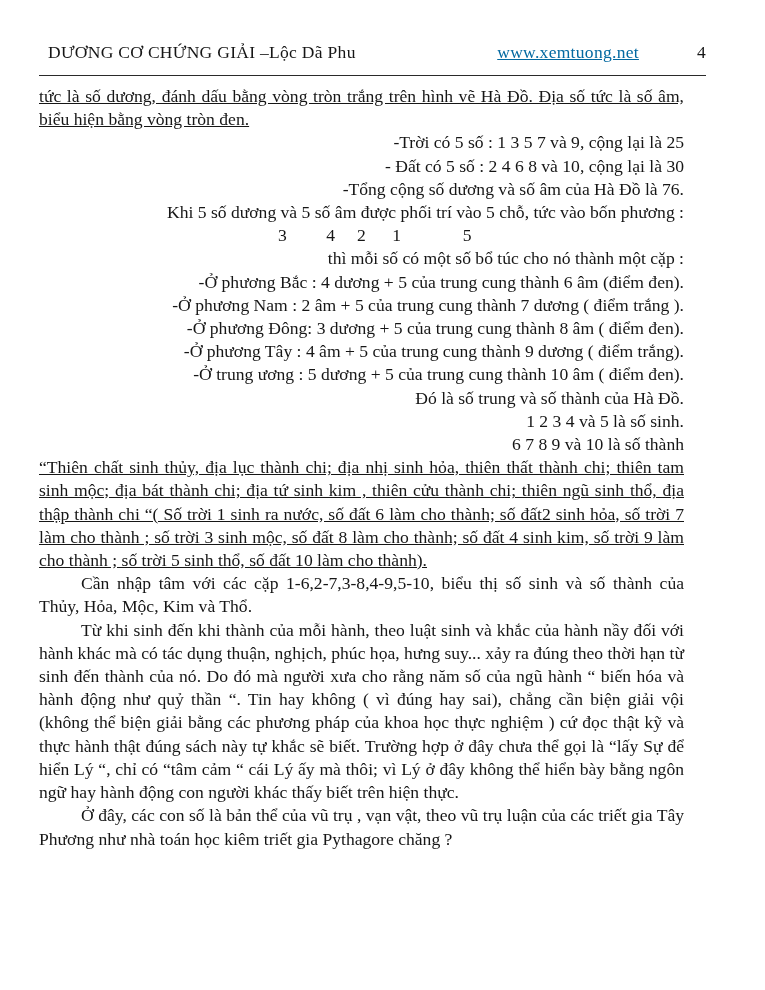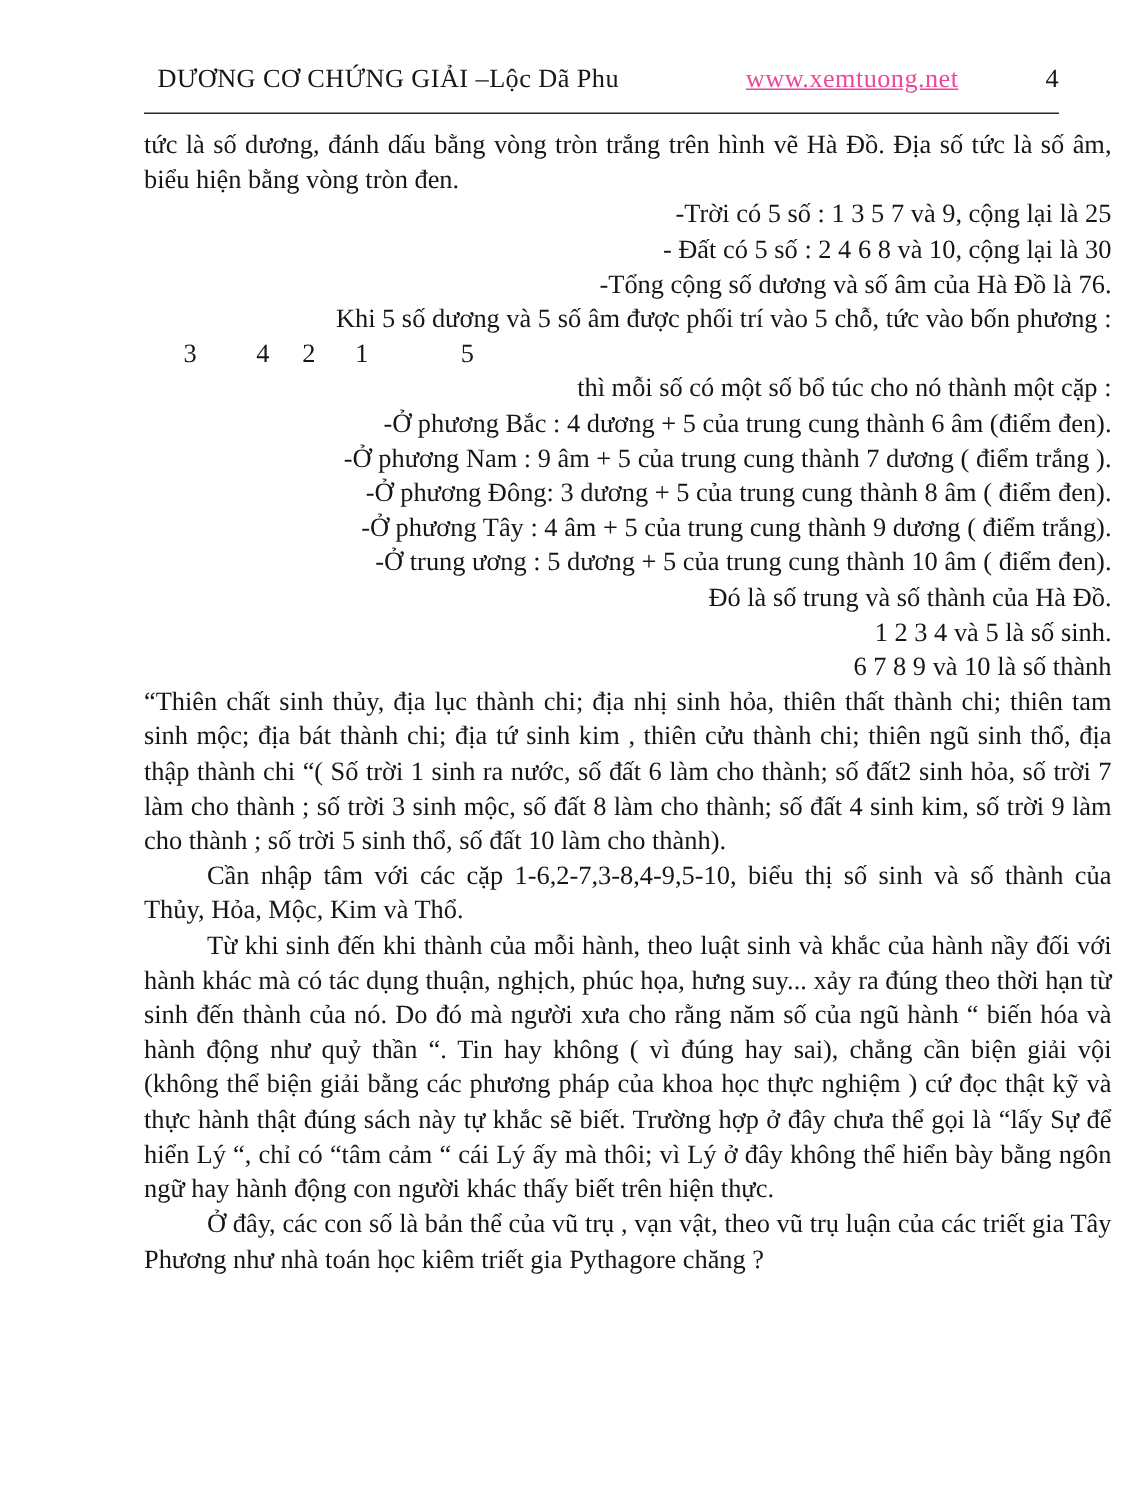--- a/index.html
+++ b/index.html
@@ -2,21 +2,21 @@
 <html><head>
 <meta charset="utf-8">
 <style>
   html, body { margin: 0; padding: 0; background: #ffffff; }
   .page {
     position: relative;
     width: 765px;
     height: 990px;
     background: #ffffff;
     box-sizing: border-box;
-    padding: 42px 59px 0 96px;
+    padding: 42px 59px 0 39px;
     font-family: "Liberation Serif", "DejaVu Serif", serif;
     color: #161616;
     overflow: hidden;
   }
   .hdr {
     display: flex;
     align-items: baseline;
     font-size: 17.5px;
     letter-spacing: 0.3px;
     margin-left: 9px;
@@ -35,45 +35,45 @@
     border-top: 1.8px solid #2a2a2a;
     margin: 12px 0 0 0;
   }
   .doc {
     margin-top: 9px;
     font-size: 17.6px;
     line-height: 23.2px;
     width: 645px;
   }
   .doc > div { margin: 0; }
-  .b-justify { text-align: justify; }
+  .b-justify { text-align: justify; text-decoration: underline; }
   .b-indent  { text-align: justify; text-indent: 42px; }
   .b-line    { text-align: right; white-space: nowrap; }
-  .b-pre     { text-align: left; white-space: pre; }
+  .b-pre     { text-align: center; white-space: pre; }
 </style>
 </head>
 <body>
 
 <div class="page" style="color: rgb(22, 22, 22);">
   <div class="hdr">
     <span class="hdr-title">DƯƠNG CƠ CHỨNG GIẢI –Lộc Dã Phu</span>
-    <span class="hdr-link" style="color: #ec4899;">www.xemtuong.net</span>
+    <span class="hdr-link" style="color: #0369a1;">www.xemtuong.net</span>
     <span class="hdr-page">4</span>
   </div>
   <hr class="rule" style="border-top-color: rgb(42, 42, 42);">
   <div class="doc">
       <div class="b-justify">tức là số dương, đánh dấu bằng vòng tròn trắng trên hình vẽ Hà Đồ. Địa số tức là số âm, biểu hiện bằng vòng tròn đen.</div>
       <div class="b-line">-Trời có 5 số : 1 3 5 7 và 9, cộng lại là 25</div>
       <div class="b-line">- Đất có 5 số : 2 4 6 8 và 10, cộng lại là 30</div>
       <div class="b-line">-Tổng cộng số dương và số âm của Hà Đồ là 76.</div>
       <div class="b-line">Khi 5 số dương và 5 số âm được phối trí vào 5 chỗ, tức vào bốn phương :</div>
       <div class="b-pre">      3         4     2      1              5</div>
       <div class="b-line">thì mỗi số có một số bổ túc cho nó thành một cặp :</div>
       <div class="b-line">-Ở phương Bắc : 4 dương + 5 của trung cung thành 6 âm (điểm đen).</div>
-      <div class="b-line">-Ở phương Nam : 9 âm + 5 của trung cung thành 7 dương ( điểm trắng ).</div>
+      <div class="b-line">-Ở phương Nam : 2 âm + 5 của trung cung thành 7 dương ( điểm trắng ).</div>
       <div class="b-line">-Ở phương Đông: 3 dương + 5 của trung cung thành 8 âm ( điểm đen).</div>
       <div class="b-line">-Ở phương Tây : 4 âm + 5 của trung cung thành 9 dương ( điểm trắng).</div>
       <div class="b-line">-Ở trung ương : 5 dương + 5 của trung cung thành 10 âm ( điểm đen).</div>
       <div class="b-line">Đó là số trung và số thành của Hà Đồ.</div>
       <div class="b-line">1 2 3 4 và 5 là số sinh.</div>
       <div class="b-line">6 7 8 9 và 10 là số thành</div>
       <div class="b-justify">“Thiên chất sinh thủy, địa lục thành chi; địa nhị sinh hỏa, thiên thất thành chi; thiên tam sinh mộc; địa bát thành chi; địa tứ sinh kim , thiên cửu thành chi; thiên ngũ sinh thổ, địa thập thành chi “( Số trời 1 sinh ra nước, số đất 6 làm cho thành; số đất2 sinh hỏa, số trời 7 làm cho thành ; số trời 3 sinh mộc, số đất 8 làm cho thành; số đất 4 sinh kim, số trời 9 làm cho thành ; số trời 5 sinh thổ, số đất 10 làm cho thành).</div>
       <div class="b-indent">Cần nhập tâm với các cặp 1-6,2-7,3-8,4-9,5-10, biểu thị số sinh và số thành của Thủy, Hỏa, Mộc, Kim và Thổ.</div>
       <div class="b-indent">Từ khi sinh đến khi thành của mỗi hành, theo luật sinh và khắc của hành nầy đối với hành khác mà có tác dụng thuận, nghịch, phúc họa, hưng suy... xảy ra đúng theo thời hạn từ sinh đến thành của nó. Do đó mà người xưa cho rằng năm số của ngũ hành “ biến hóa và hành động như quỷ thần “. Tin hay không ( vì đúng hay sai), chẳng cần biện giải vội (không thể biện giải bằng các phương pháp của khoa học thực nghiệm ) cứ đọc thật kỹ và thực hành thật đúng sách này tự khắc sẽ biết. Trường hợp ở đây chưa thể gọi là “lấy Sự để hiển Lý “, chỉ có “tâm cảm “ cái Lý ấy mà thôi; vì Lý ở đây không thể hiển bày bằng ngôn ngữ hay hành động con người khác thấy biết trên hiện thực.</div>
       <div class="b-indent">Ở đây, các con số là bản thể của vũ trụ , vạn vật, theo vũ trụ luận của các triết gia Tây Phương như nhà toán học kiêm triết gia Pythagore chăng ?</div>

